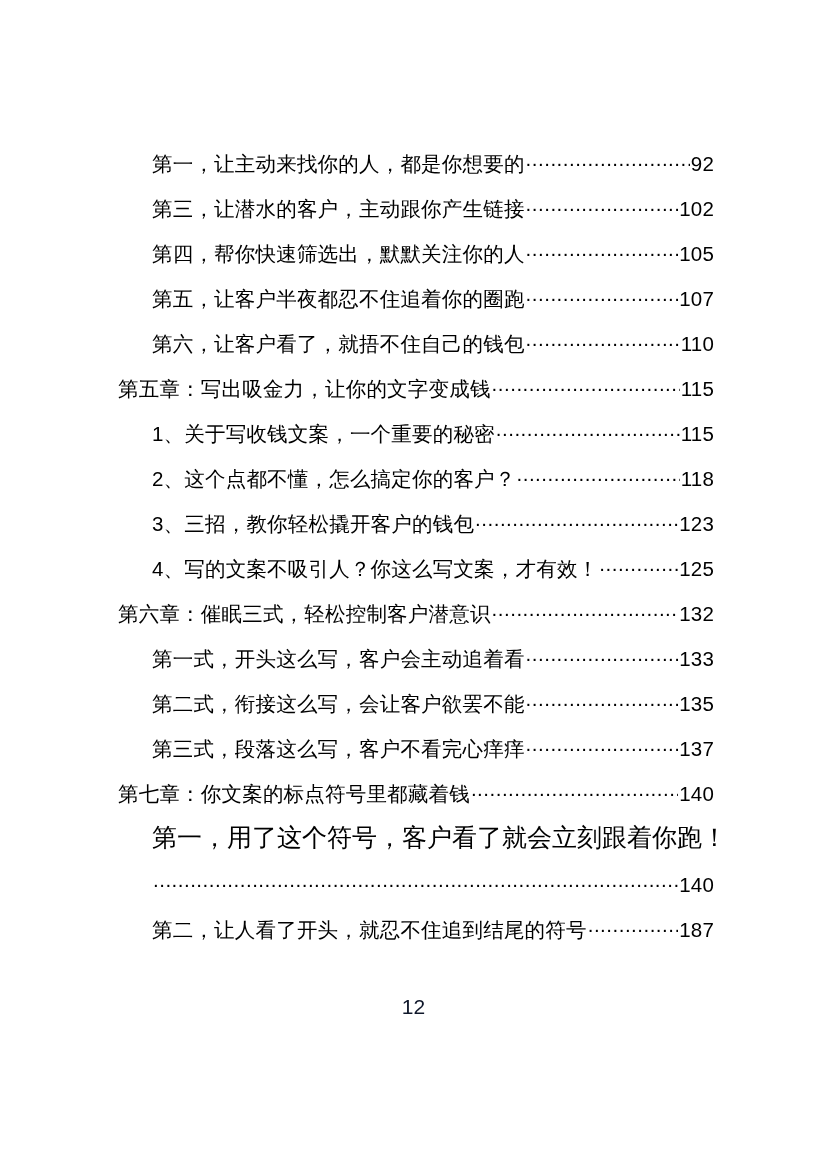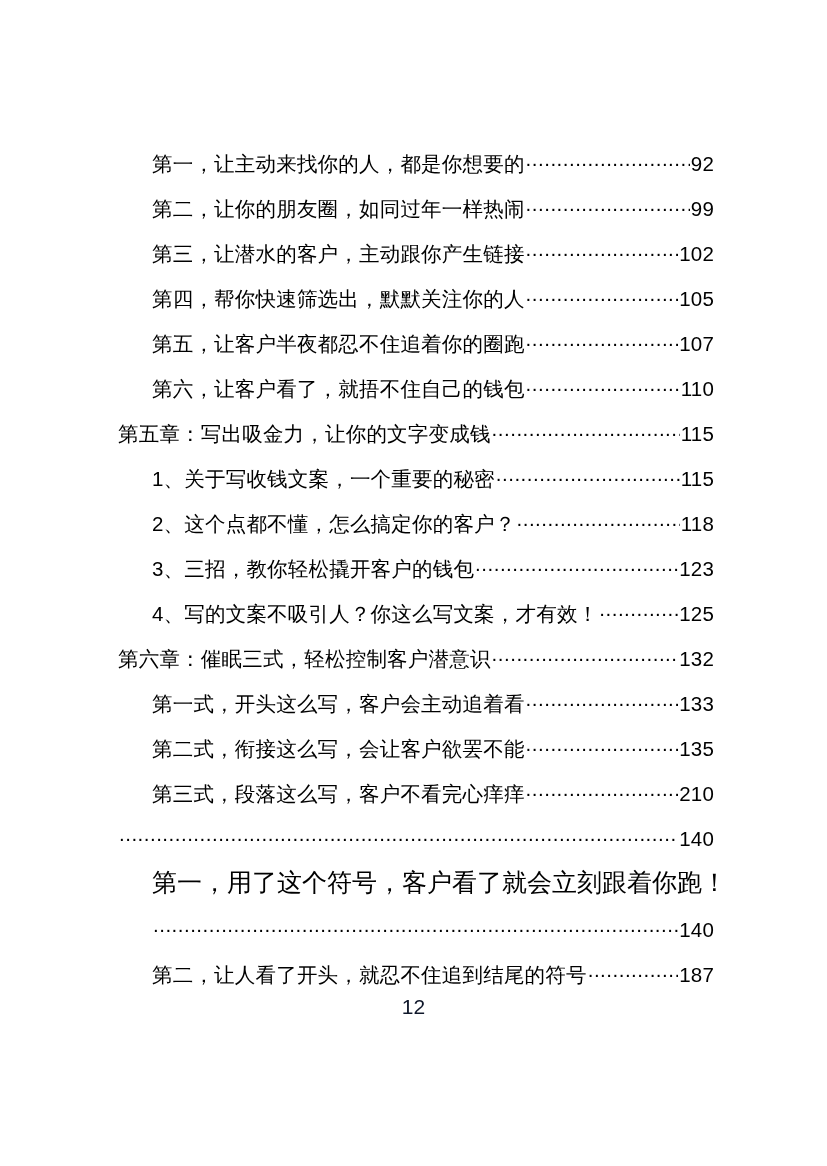--- a/index.html
+++ b/index.html
@@ -100,25 +100,20 @@
 
 <div class="page">
 
   <div class="toc" id="toc-root">
       <div class="toc-entry level-2">
         <span class="entry-title">第一，让主动来找你的人，都是你想要的</span>
         <span class="leader"></span>
         <span class="entry-page">92</span>
       </div>
       <div class="toc-entry level-2">
-        <span class="entry-title">第二，让你的朋友圈，如同过年一样热闹</span>
-        <span class="leader"></span>
-        <span class="entry-page">99</span>
-      </div>
-      <div class="toc-entry level-2">
         <span class="entry-title">第三，让潜水的客户，主动跟你产生链接</span>
         <span class="leader"></span>
         <span class="entry-page">102</span>
       </div>
       <div class="toc-entry level-2">
         <span class="entry-title">第四，帮你快速筛选出，默默关注你的人</span>
         <span class="leader"></span>
         <span class="entry-page">105</span>
       </div>
       <div class="toc-entry level-2">
@@ -167,23 +162,24 @@
         <span class="entry-page">133</span>
       </div>
       <div class="toc-entry level-2">
         <span class="entry-title">第二式，衔接这么写，会让客户欲罢不能</span>
         <span class="leader"></span>
         <span class="entry-page">135</span>
       </div>
       <div class="toc-entry level-2">
         <span class="entry-title">第三式，段落这么写，客户不看完心痒痒</span>
         <span class="leader"></span>
-        <span class="entry-page">210</span>
+        <span class="entry-page">137</span>
       </div>
       <div class="toc-entry level-1">
+        <span class="entry-title">第七章：你文案的标点符号里都藏着钱</span>
         <span class="leader"></span>
         <span class="entry-page">140</span>
       </div>
       <div class="toc-entry wrapped level-2">
         <span class="wrap-title">第一，用了这个符号，客户看了就会立刻跟着你跑！</span>
         <div class="wrap-tail">
           <span class="leader"></span>
           <span class="entry-page">140</span>
         </div>
       </div>

